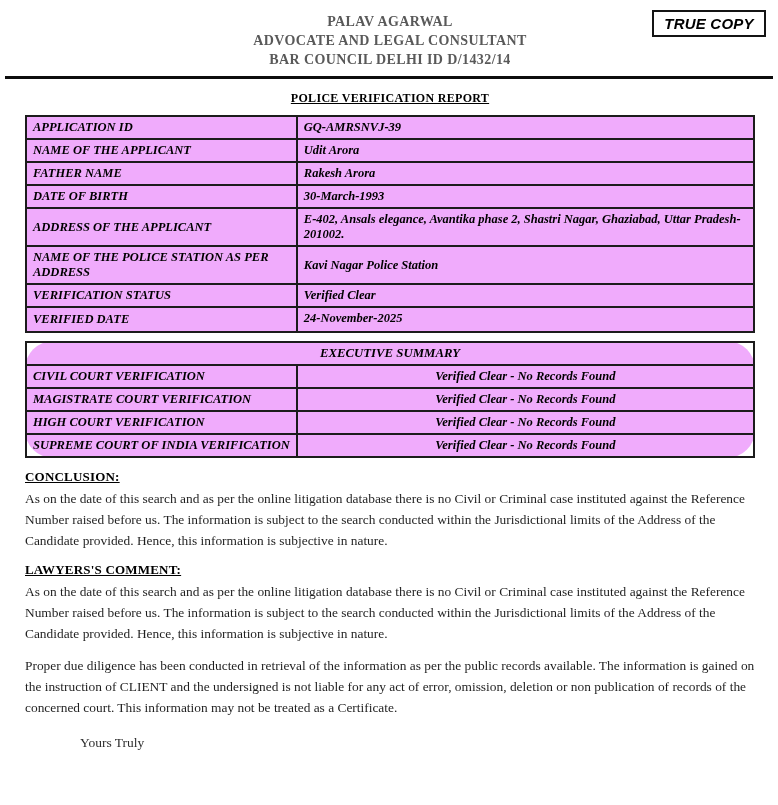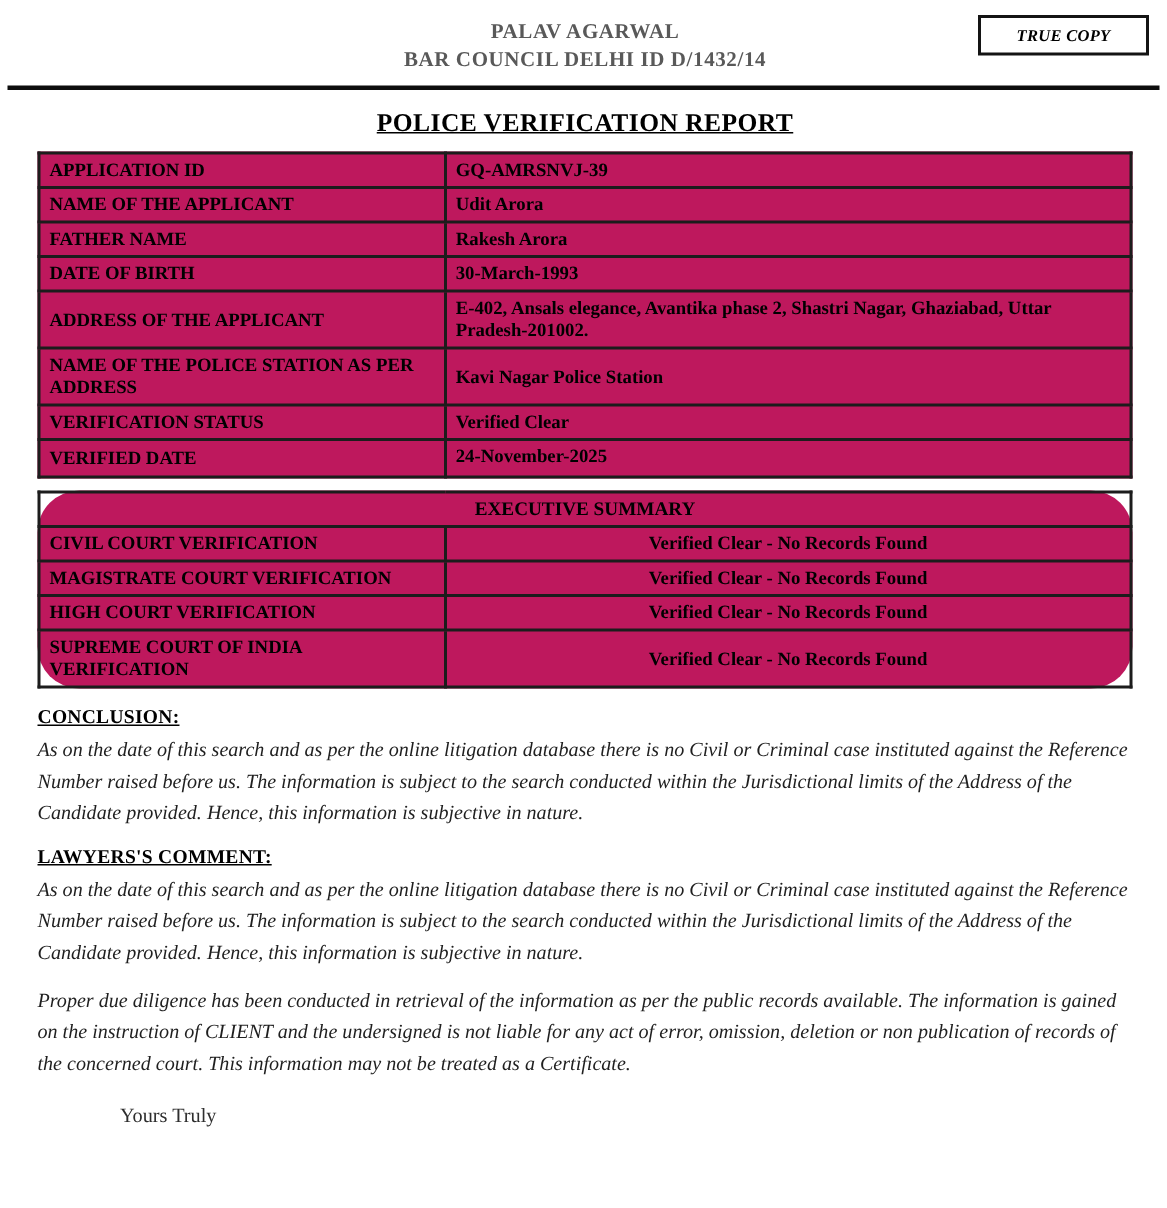--- a/index.html
+++ b/index.html
@@ -11,45 +11,45 @@
     position: relative;
   }
   .page { position: relative; padding: 12px 23px 0 25px; }
 
   
   .true-copy {
     position: absolute; top: 10px; right: 12px;
     width: 114px; height: 27px;
     border: 2.5px solid #141414;
     display: flex; align-items: center; justify-content: center;
-    font-family: Liberation Serif, serif;
+    font-family: Liberation Sans, sans-serif;
     font-weight: bold; font-style: italic;
-    font-size: 11px; color: #000; letter-spacing: 0.2px;
+    font-size: 15px; color: #000; letter-spacing: 0.2px;
     background: #fff;
   }
 
   
   .letterhead { text-align: center; color: #595959; }
   .letterhead div {
     font-weight: bold; font-size: 14px; line-height: 19px; letter-spacing: 0.4px;
   }
 
   .rule {
     border: none; border-top: 3px solid #0d0d0d;
     margin: 7px -18px 0 -20px;
   }
 
   .title {
-    text-align: center; font-size: 17px; font-weight: bold;
+    text-align: center; font-size: 12px; font-weight: bold;
     text-decoration: underline; color: #000;
     margin-top: 12px; margin-bottom: 9px; letter-spacing: 0.3px;
   }
 
   
-  table { width: 100%; border-collapse: collapse; background: #be185d; }
+  table { width: 100%; border-collapse: collapse; background: #f0abfc; font-style: italic; }
   td {
     border: 2px solid #1c1c1c;
     font-size: 12.5px; font-weight: bold; color: #000;
     padding: 3px 6px; line-height: 15px;
   }
   .details td.lbl { width: 37.2%; }
   .details td.val { vertical-align: middle; }
   .details tr.tall td { height: 34px; }
   .details tr.plain td { height: 22px; }
   .details tr.last td.val { vertical-align: top; border-radius: 10px; }
@@ -65,37 +65,37 @@
   
   .section { margin-top: 11px; }
   .section h2 {
     font-size: 13px; font-weight: bold; color: #000;
     text-decoration: underline; letter-spacing: 0.2px;
     margin-bottom: 3px;
   }
   .section p {
     font-size: 13.4px; line-height: 21px; color: #1f1f1f;
     width: 732px;
-    font-style: italic;
   }
 
   
   .closing { margin-top: 17px; margin-left: 55px; font-size: 13.5px; color: #2e2e2e; }
 </style>
 </head>
 <body>
 
 <div class="page">
 
   <div class="true-copy">
     <span>TRUE COPY</span>
   </div>
 
   <header class="letterhead">
     <div style="color: rgb(89, 89, 89);">PALAV AGARWAL</div>
+    <div style="color: rgb(89, 89, 89);">ADVOCATE AND LEGAL CONSULTANT</div>
     <div style="color: rgb(89, 89, 89);">BAR COUNCIL DELHI ID D/1432/14</div>
   </header>
 
   <hr class="rule">
 
   <h1 class="title">POLICE VERIFICATION REPORT</h1>
 
   <table class="details">
     <tbody>
       <tr class="plain">

